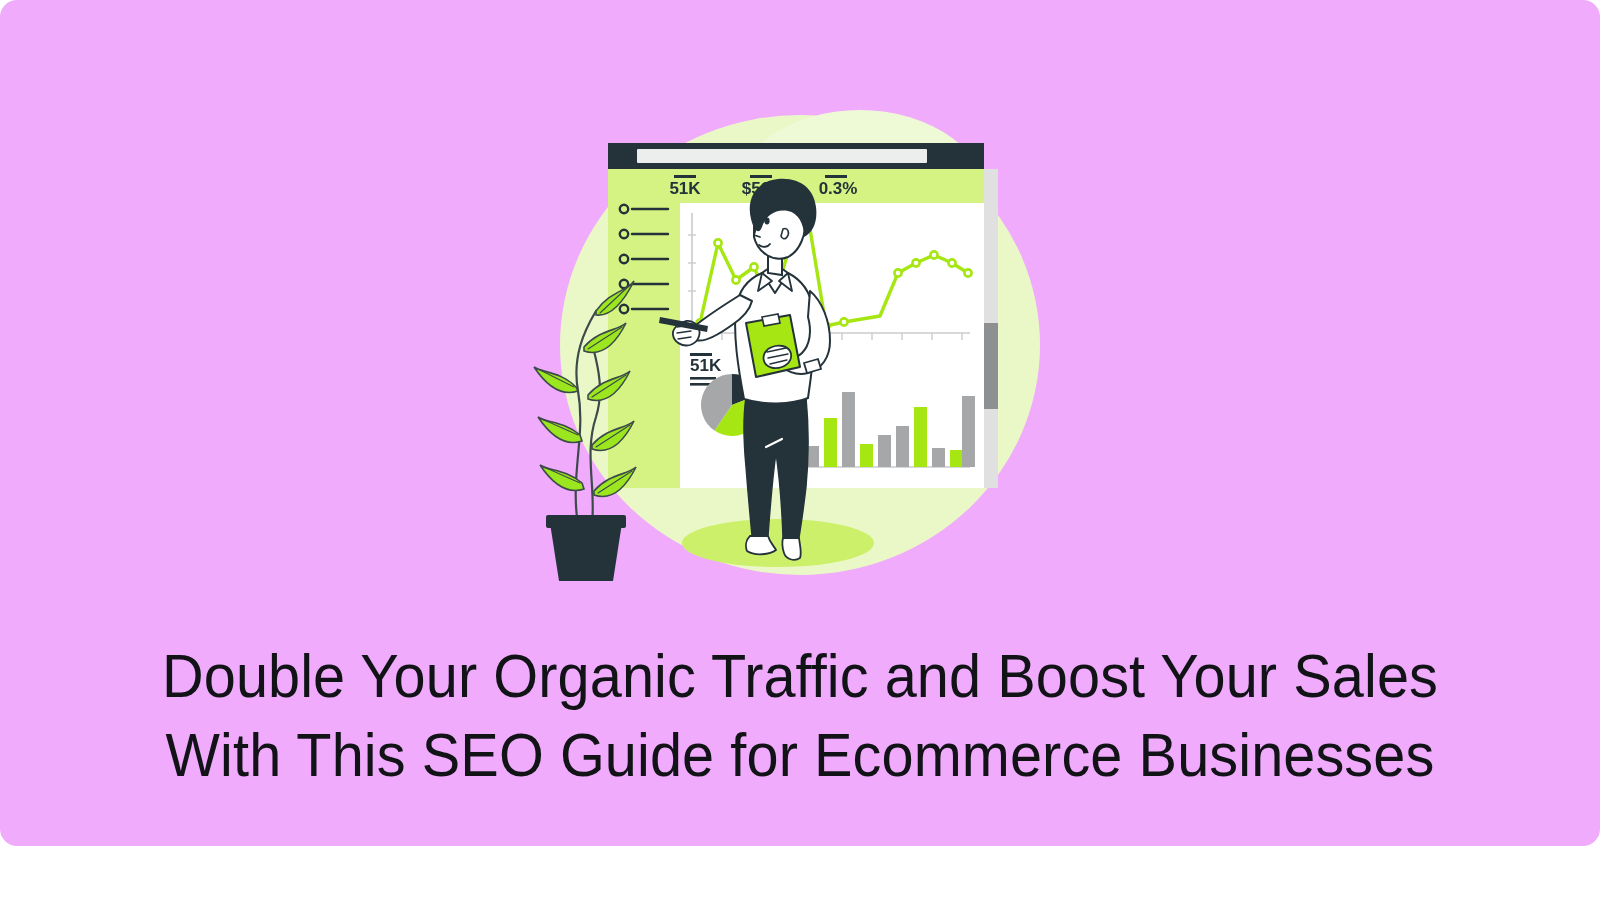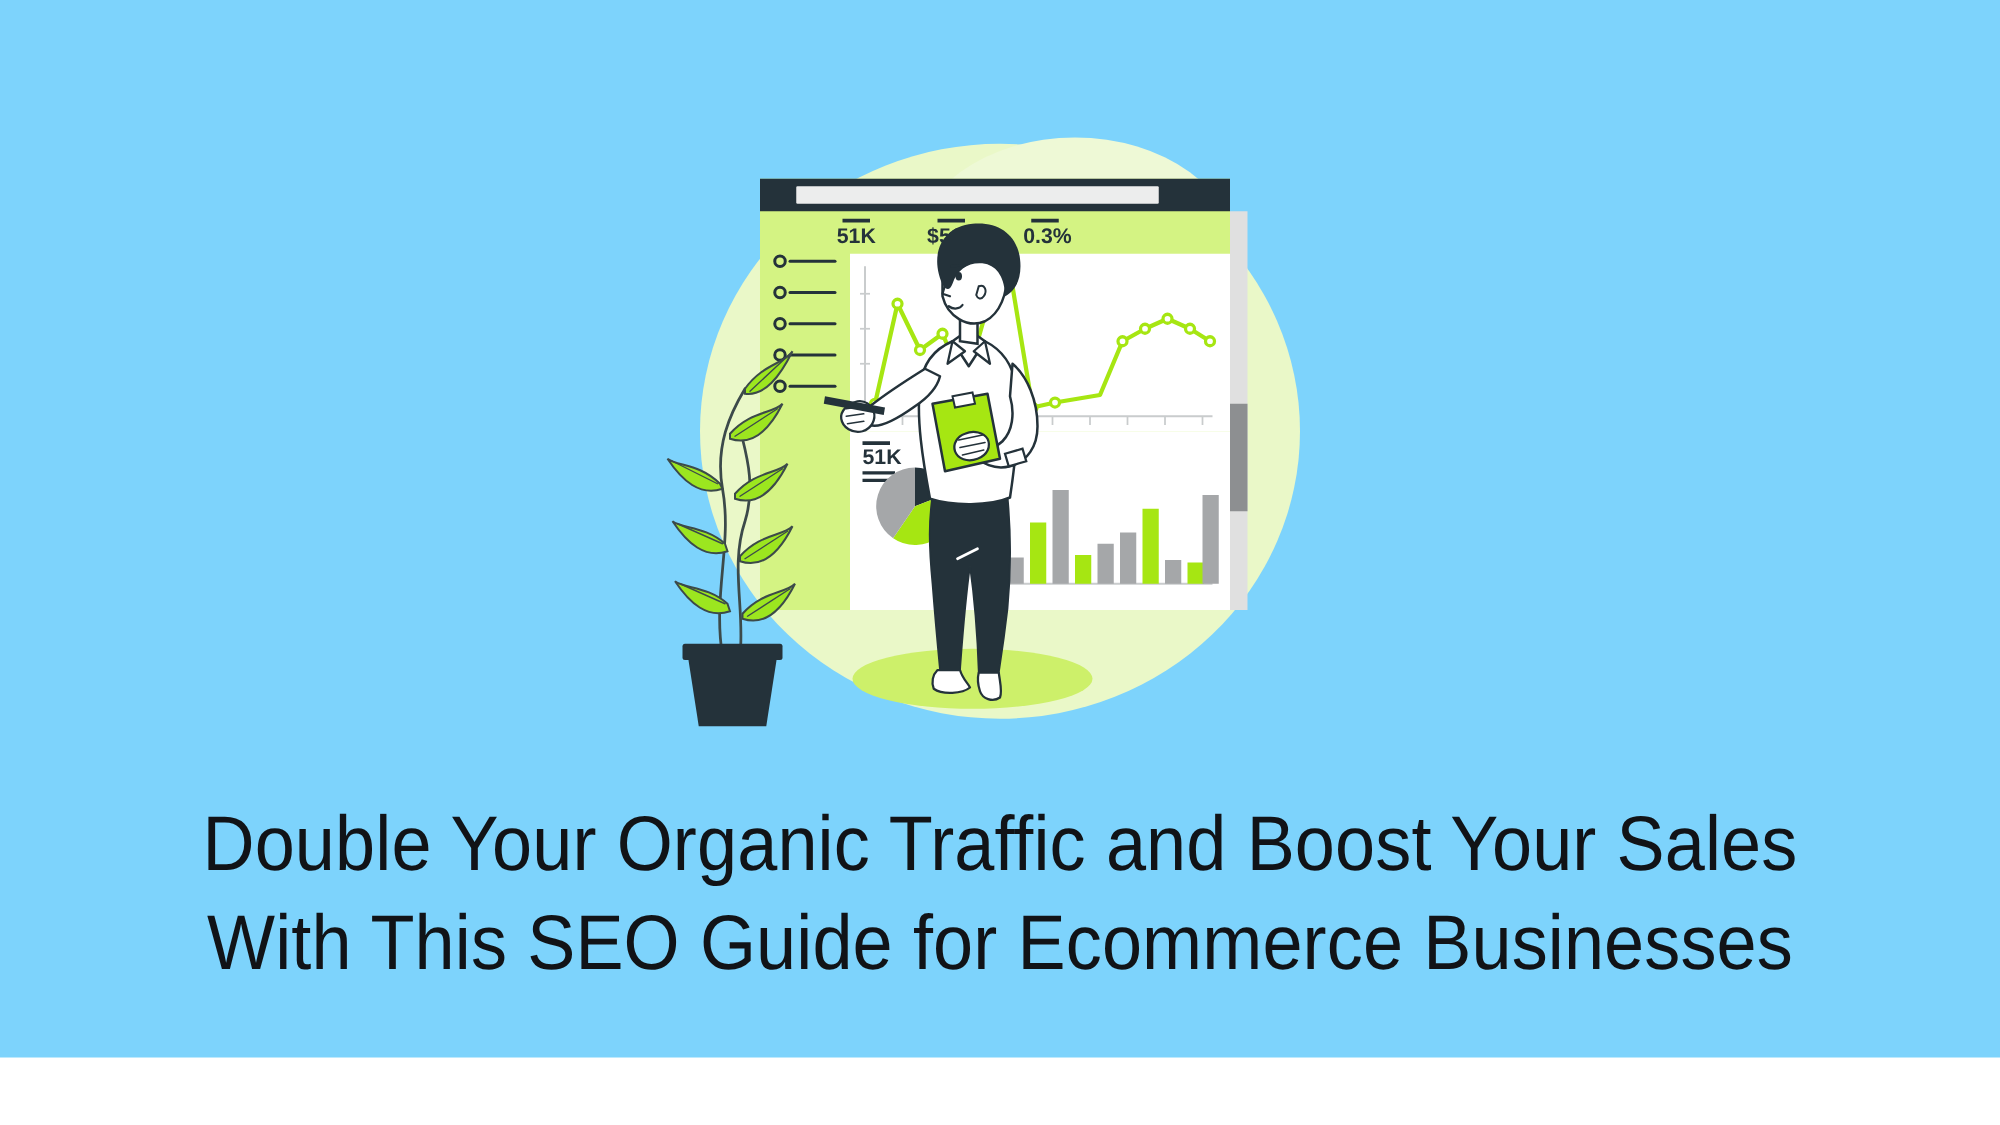--- a/index.html
+++ b/index.html
@@ -12,21 +12,22 @@
     width: 1600px;
     height: 900px;
     overflow: hidden;
     font-family: "Liberation Sans", sans-serif;
     position: relative;
   }
   #stage {
     position: relative;
     width: 1600px;
     height: 846px;
-    background: #7dd3fc;
+    background: #f0abfc;
+    border-radius: 17px;
   }
   #illustration {
     position: absolute;
     left: 500px;
     top: 95px;
     width: 600px;
     height: 520px;
   }
   #illustration svg {
     display: block;

